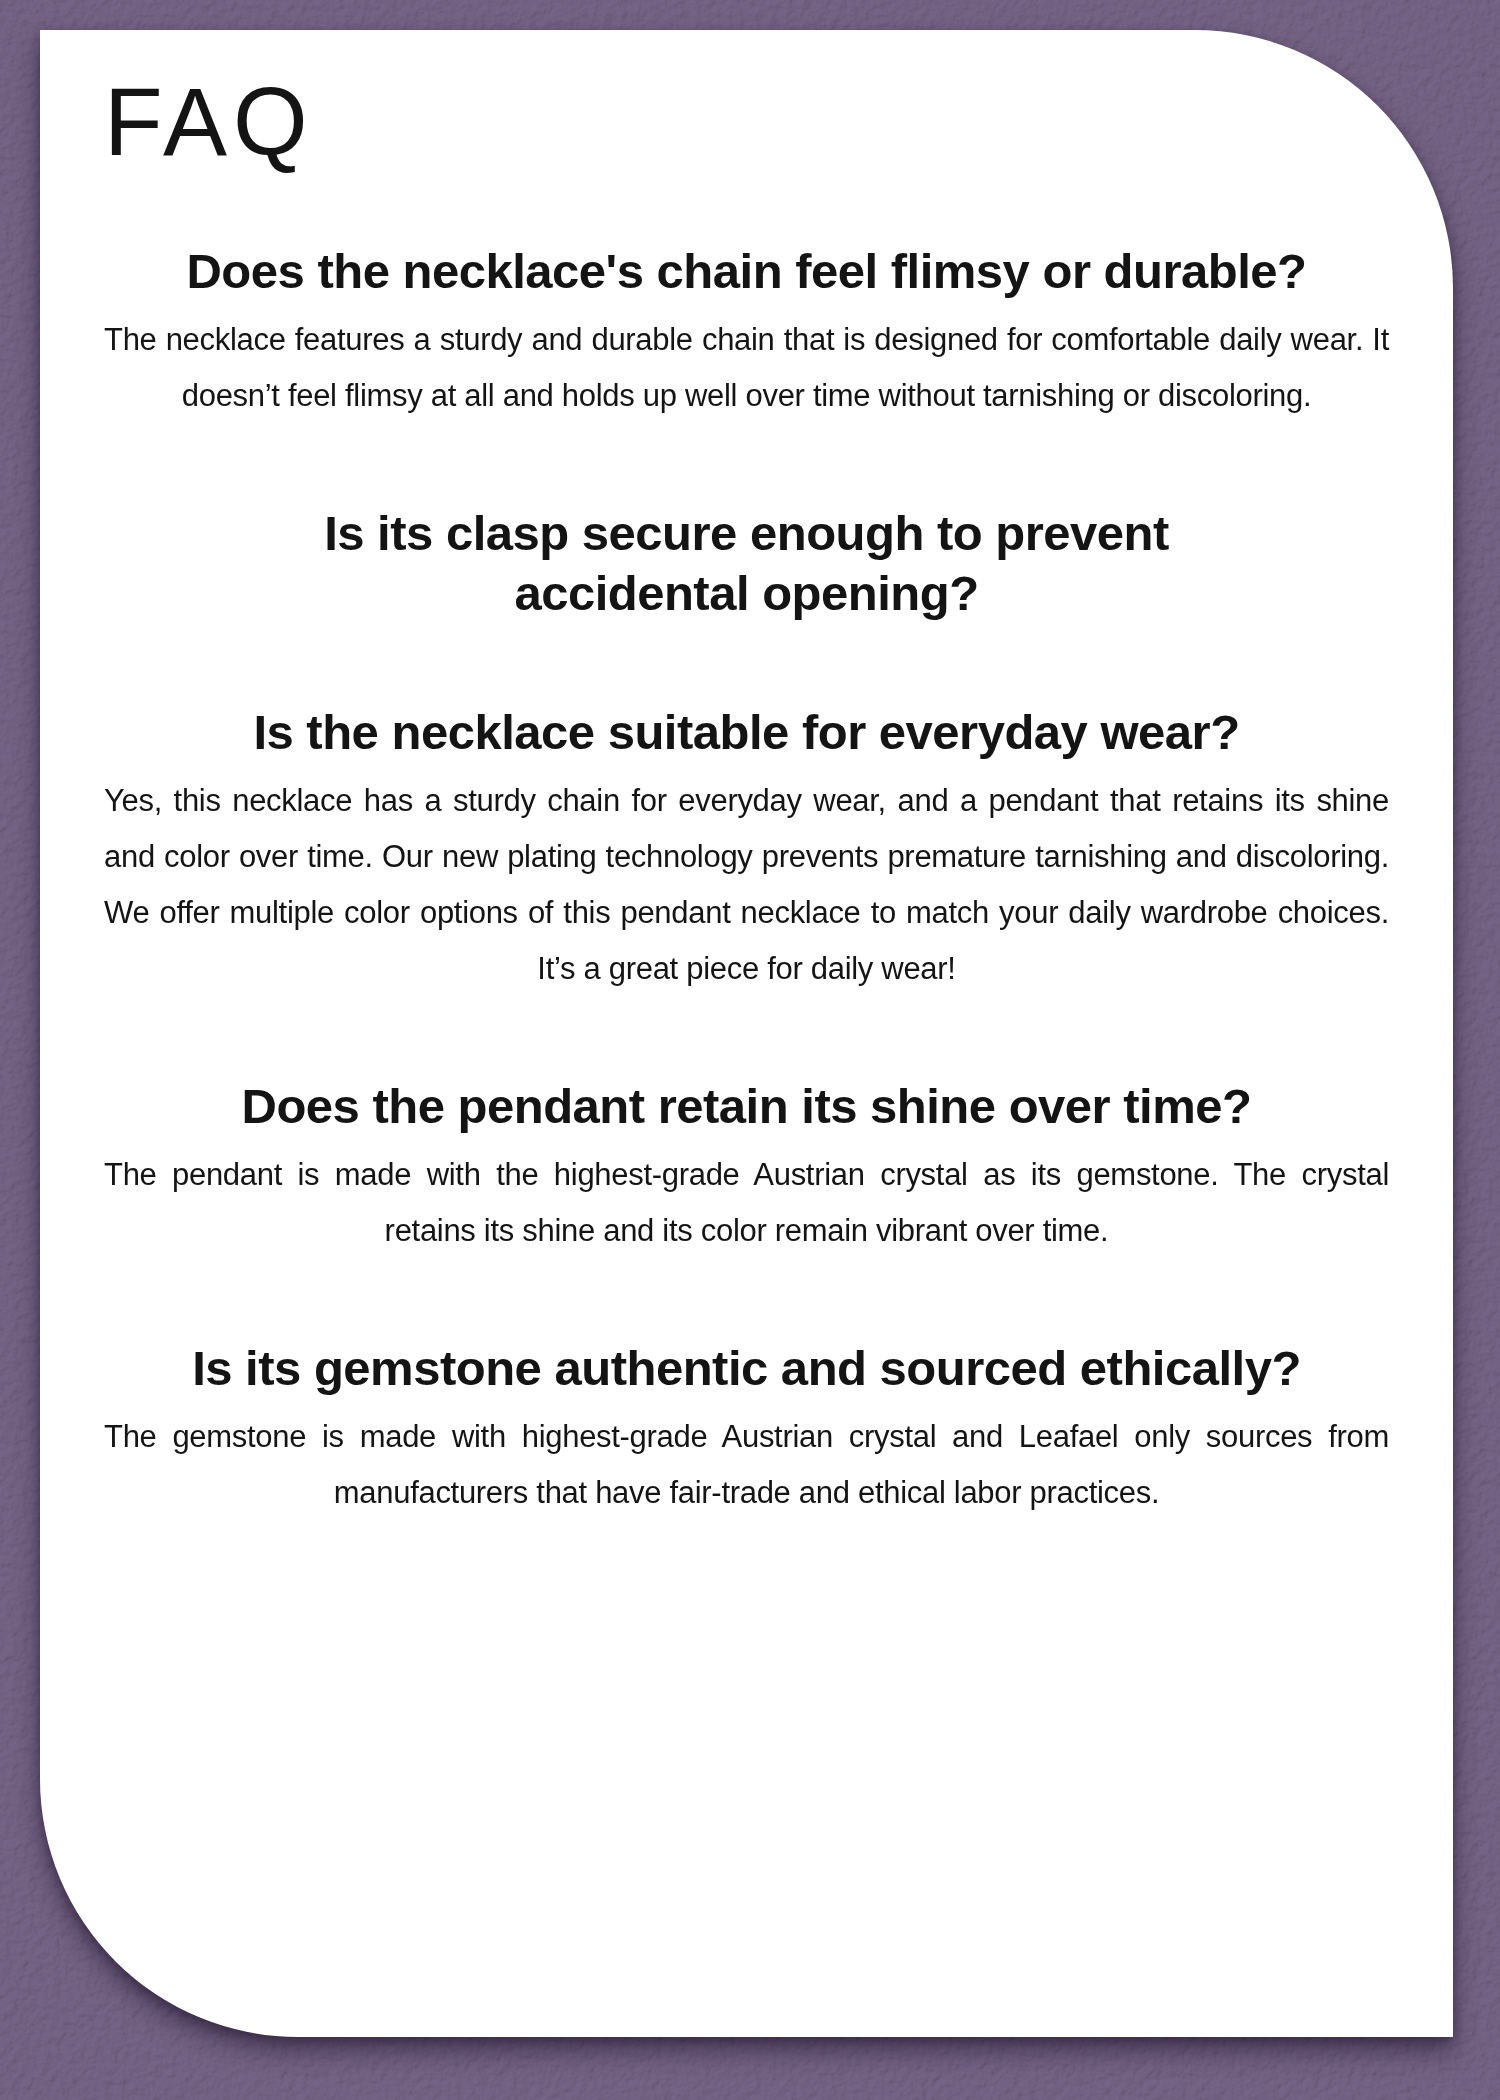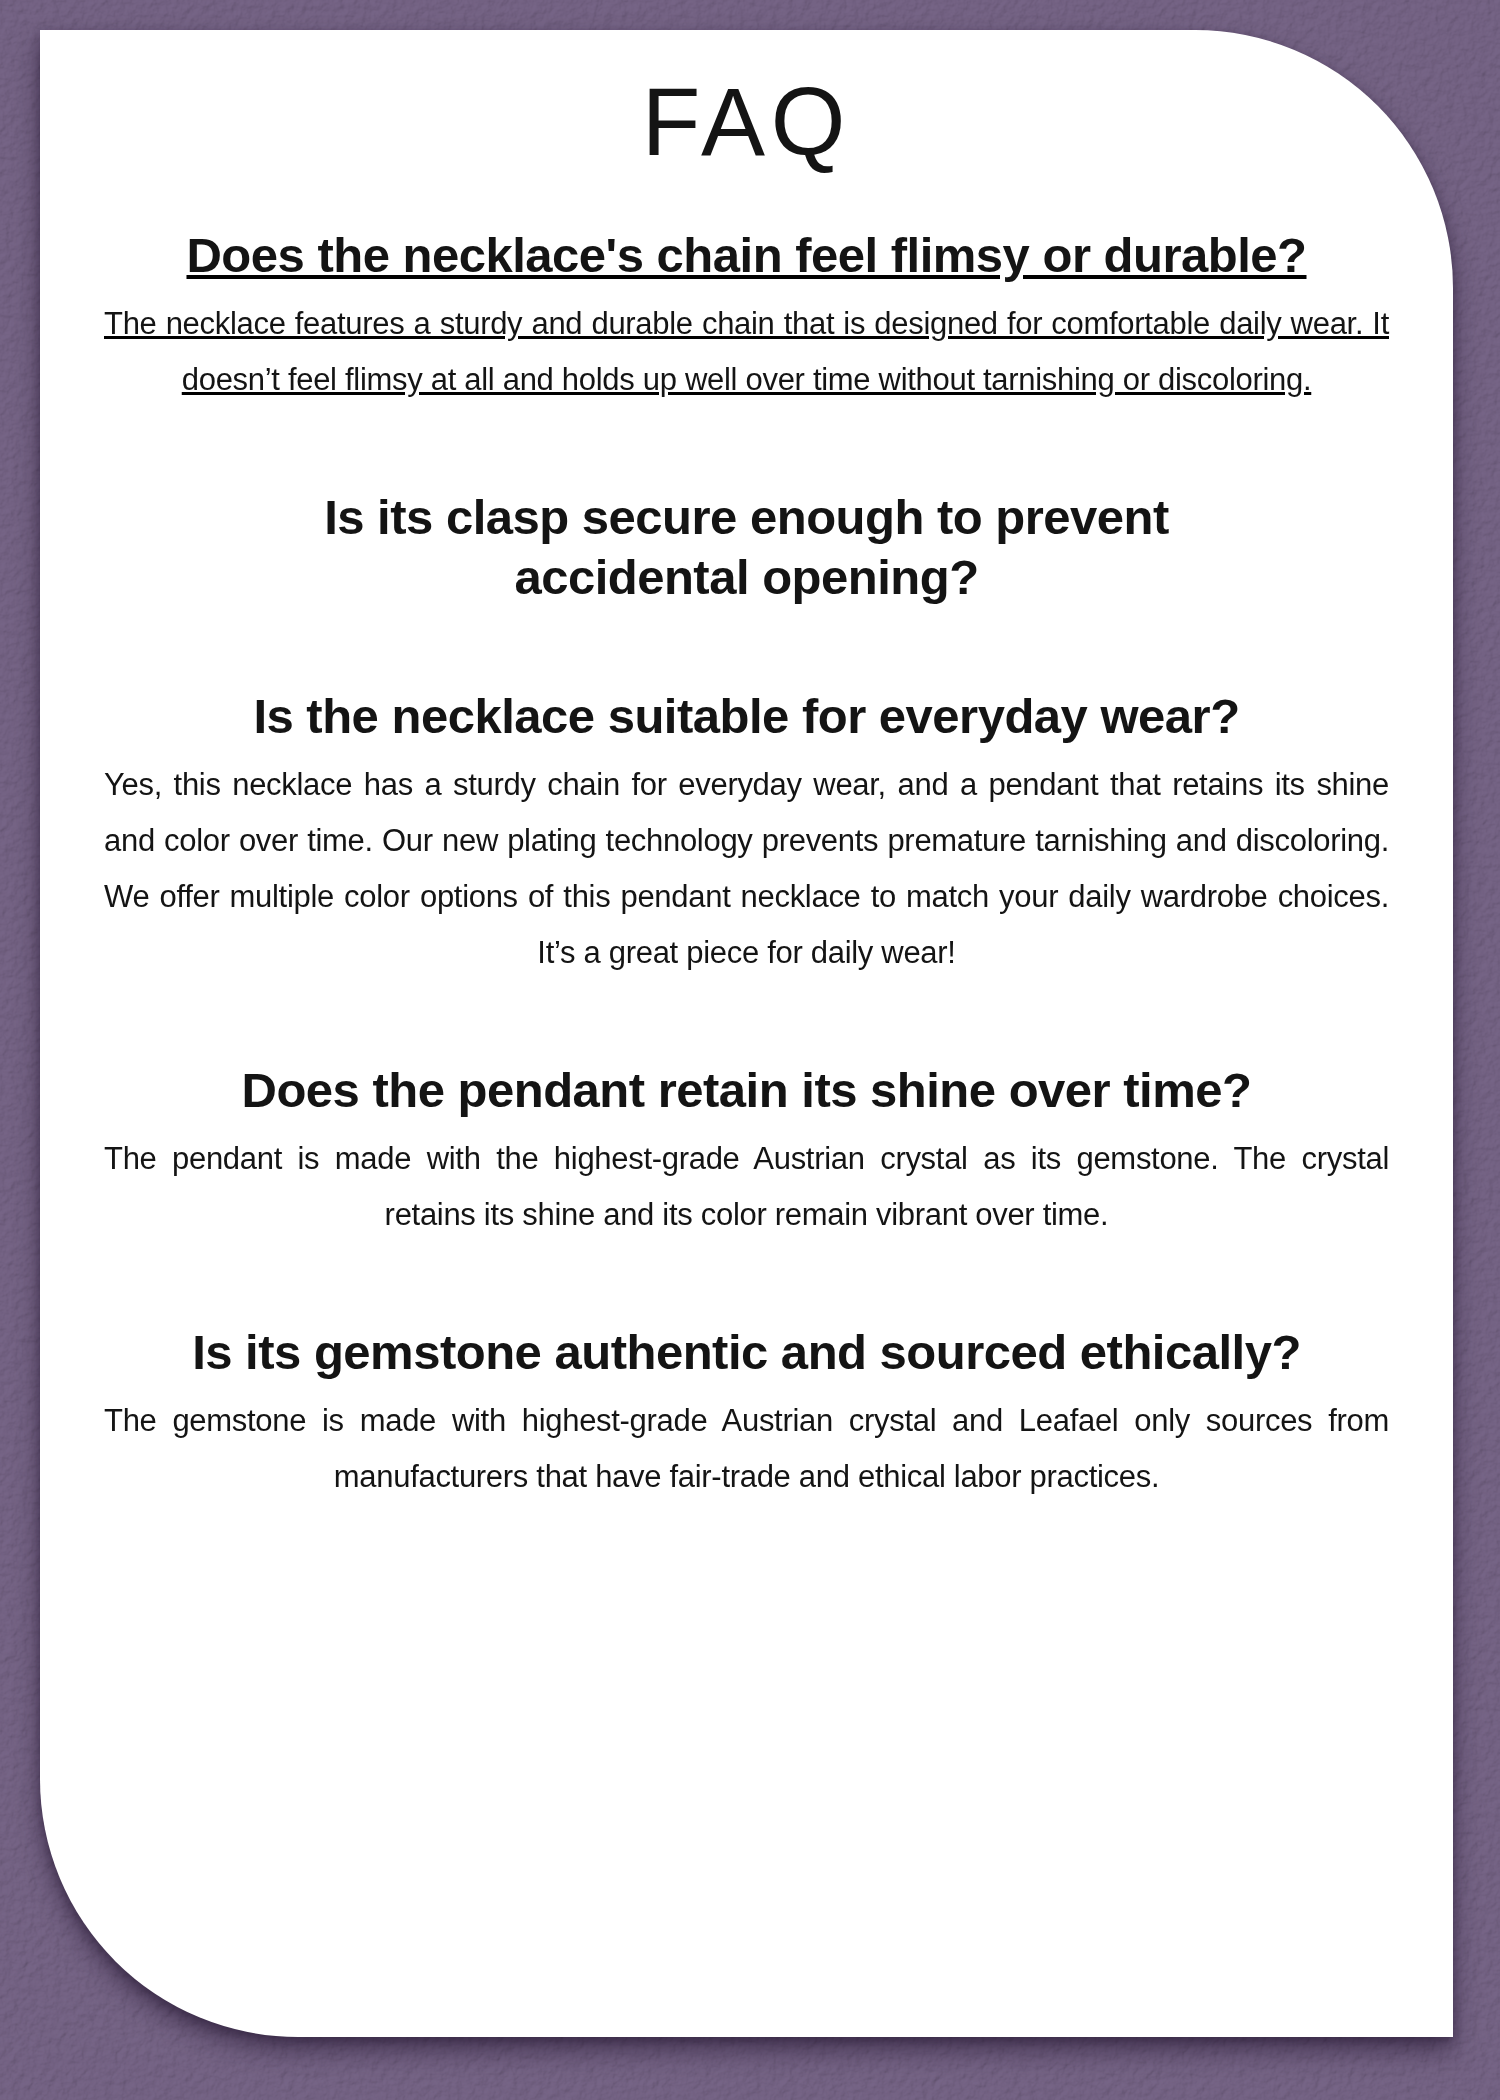--- a/index.html
+++ b/index.html
@@ -17,29 +17,28 @@
     position: absolute; left: 40px; top: 30px;
     width: 1413px; height: 2007px;
     box-sizing: border-box;
     padding: 0 64px;
     background: var(--card, #ffffff);
     border-radius: 0 258px 0 258px;
     box-shadow: 0 14px 24px rgba(28, 14, 40, 0.5), 0 4px 8px rgba(28, 14, 40, 0.3);
   }
   .faq-title {
     margin: 44px 0 0;
-    text-align: center;
     font-size: 96px;
     font-weight: 300;
     letter-spacing: 0.06em;
     line-height: 1;
     color: var(--text, #141414);
   }
   .faq-section { margin-top: 80px; }
-  .faq-section.first { margin-top: 56px; text-decoration: underline; }
+  .faq-section.first { margin-top: 72px; }
   .question {
     margin: 0 0 10px;
     text-align: center;
     font-size: 49px;
     line-height: 1.22;
     font-weight: 700;
     letter-spacing: -0.5px;
     color: var(--text, #141414);
     white-space: pre-line;
   }

